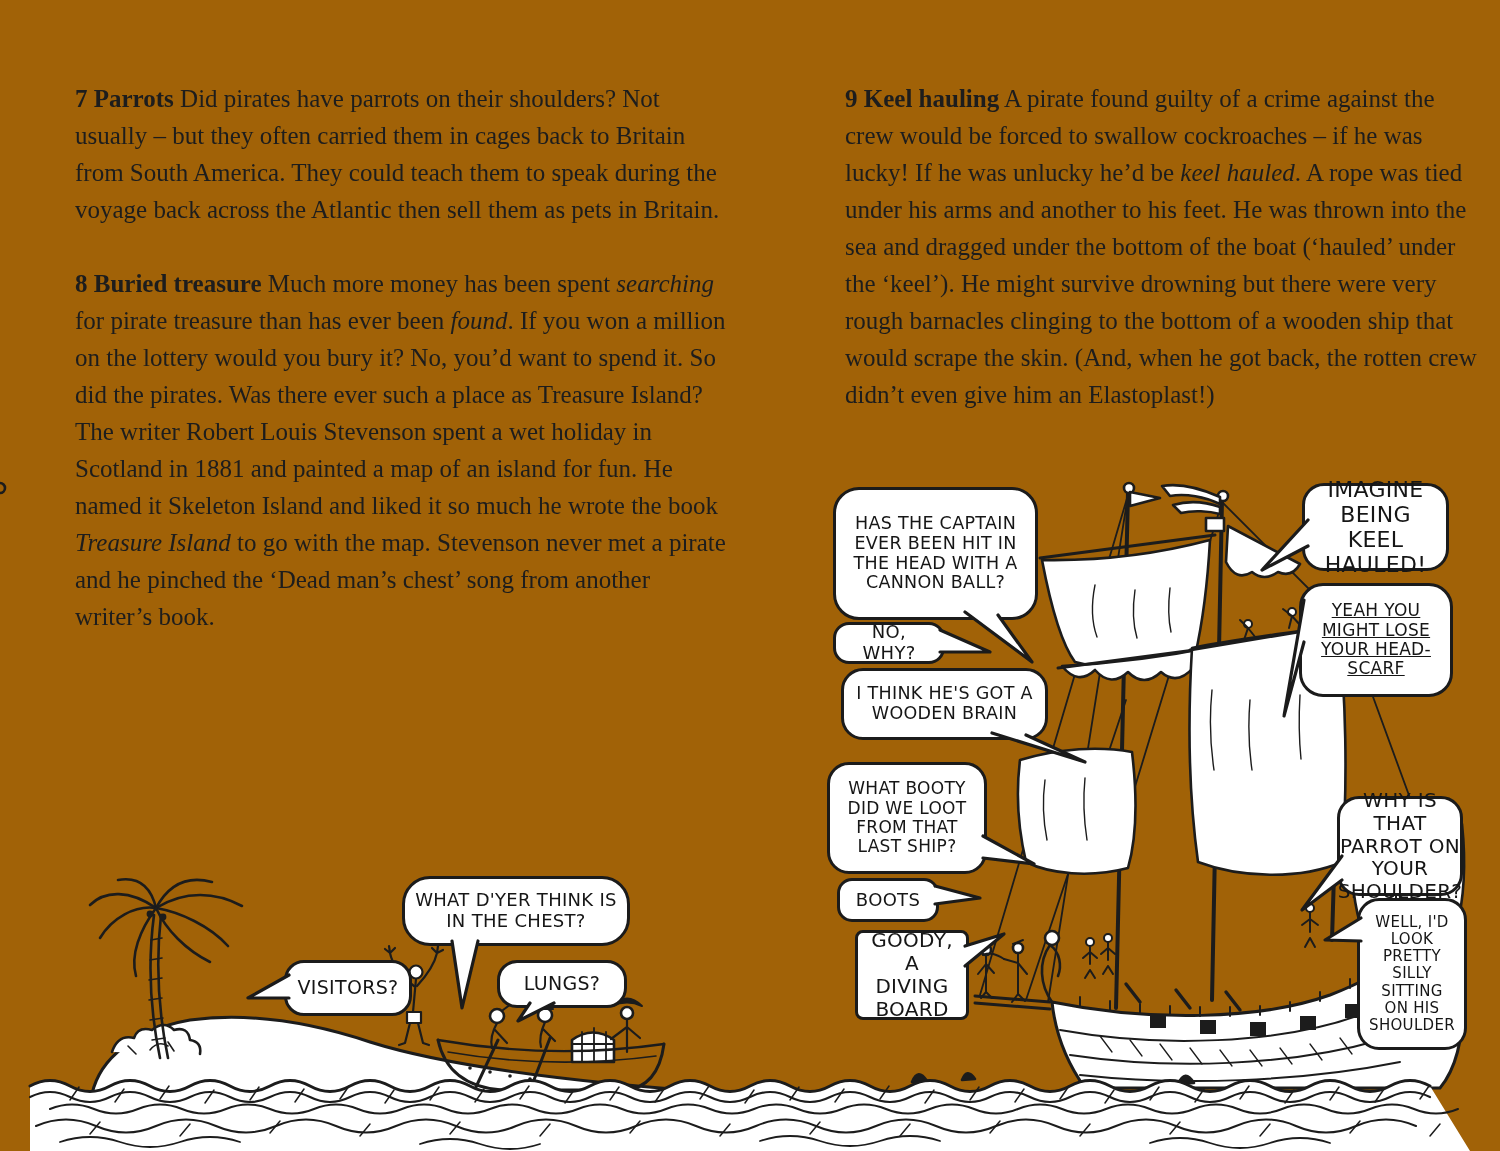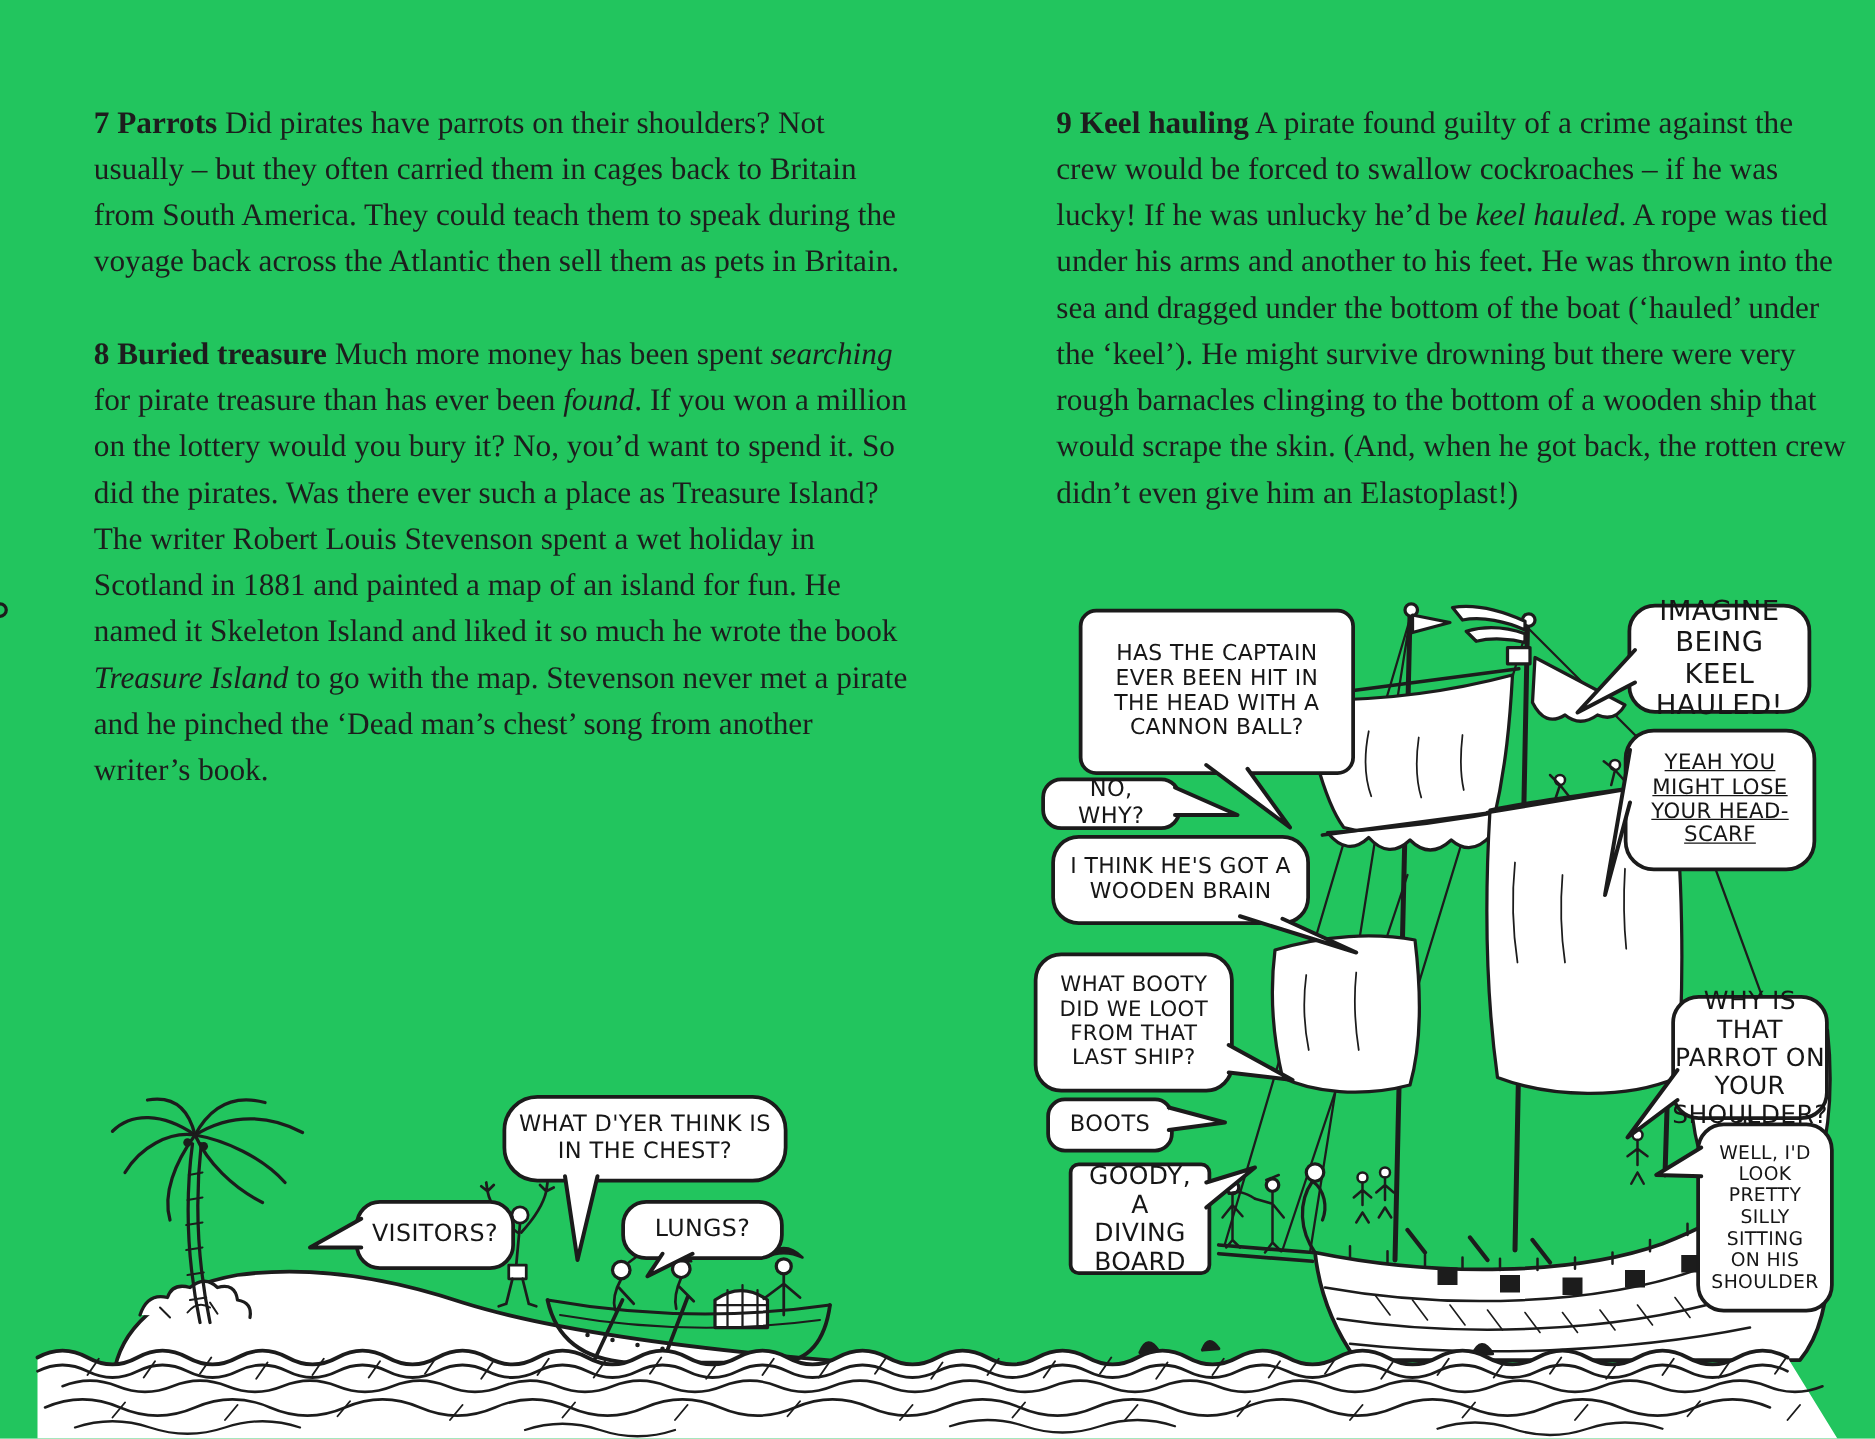--- a/index.html
+++ b/index.html
@@ -1,30 +1,30 @@
 <!DOCTYPE html>
 <html><head>
 <meta charset="utf-8">
 <style>
   html,body{margin:0;padding:0;background:#fff;}
-  #page{position:relative;width:1500px;height:1151px;background:#22c55e;overflow:hidden;
+  #page{position:relative;width:1500px;height:1151px;background:#a16207;overflow:hidden;
         font-family:"Liberation Serif",serif;color:#1d1d1d;}
   .col{position:absolute;font-size:25px;line-height:37px;}
   .col p{margin:0 0 37px 0;}
   .hd{font-weight:bold;}
   .it{font-style:italic;}
   #col-left{left:75px;top:80px;width:652px;}
   #col-right{left:845px;top:80px;width:632px;}
   #art,#tails{position:absolute;left:0;top:0;z-index:1;}
   #tails{z-index:3;pointer-events:none;}
   .bubble{position:absolute;z-index:2;background:#fff;border:3.2px solid #1b1b1b;
           border-radius:20px;display:flex;align-items:center;justify-content:center;
           text-align:center;font-family:"DejaVu Sans",sans-serif;color:#161616;
           line-height:1.14;letter-spacing:.3px;padding:5px 8px;box-sizing:border-box;}
-  .b1{left:863px;top:487px;width:221px;height:133px;font-size:17.5px;border-radius:14px;}
+  .b1{left:833px;top:487px;width:205px;height:133px;font-size:17.5px;border-radius:26px;}
   .b2{left:833px;top:622px;width:112px;height:42px;font-size:18px;border-radius:16px;}
   .b3{left:841px;top:668px;width:207px;height:72px;font-size:17.5px;border-radius:22px;}
   .b4{left:1302px;top:483px;width:147px;height:88px;font-size:22px;border-radius:22px;}
   .b5{left:1299px;top:583px;width:154px;height:114px;font-size:17px;border-radius:24px;text-decoration:underline;}
   .b6{left:827px;top:762px;width:160px;height:112px;font-size:17px;border-radius:22px;}
   .b7{left:837px;top:878px;width:102px;height:44px;font-size:18px;border-radius:15px;}
   .b8{left:855px;top:930px;width:114px;height:90px;font-size:20px;border-radius:8px;}
   .b9{left:1337px;top:796px;width:126px;height:100px;font-size:20px;border-radius:22px;text-align:center;}
   .b10{left:1357px;top:898px;width:110px;height:152px;font-size:15px;border-radius:22px;}
   .b11{left:402px;top:876px;width:228px;height:70px;font-size:18px;border-radius:28px;}

